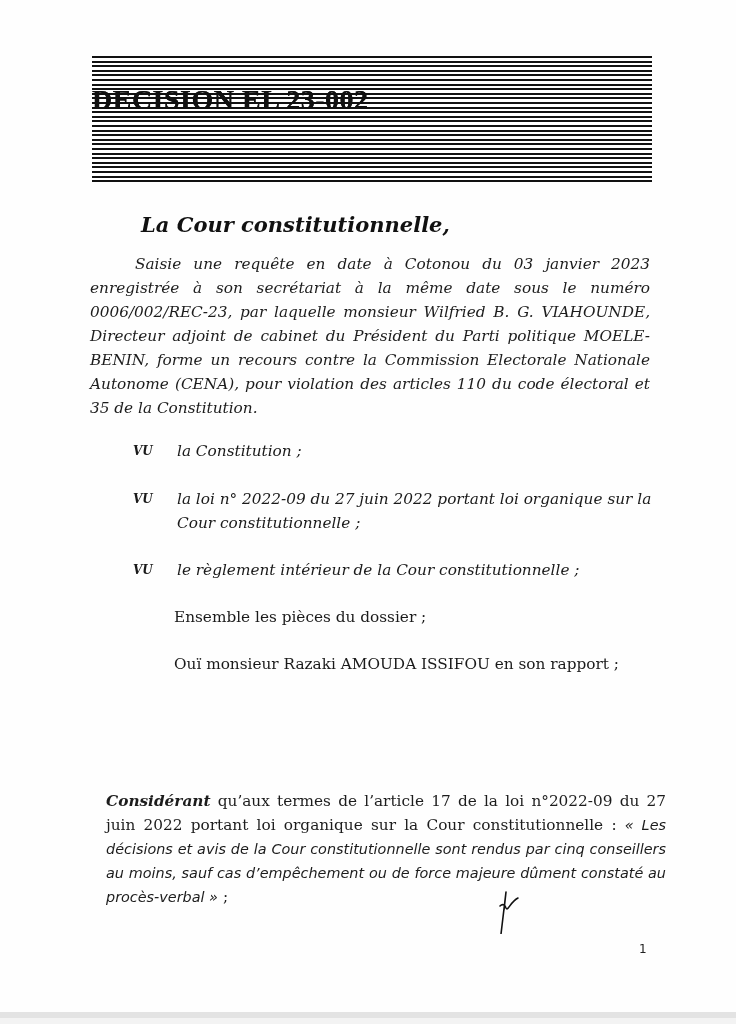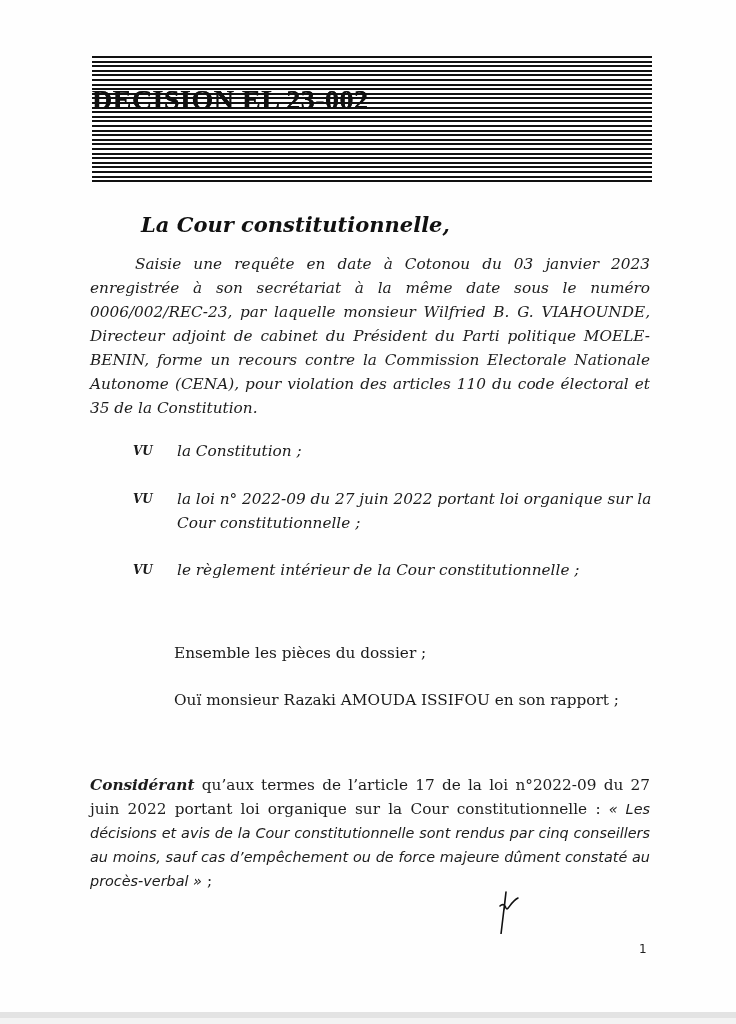--- a/index.html
+++ b/index.html
@@ -32,21 +32,21 @@
 
   .para {
     position:absolute; font-size:15.3px; line-height:24px; text-align:justify; color:#1c1c1c;
   }
   .intro { left:90px; top:252px; width:560px; text-indent:45px;font-style:italic; }
 
   .vu-row { position:absolute; left:133px; width:520px; font-size:15.3px; line-height:24px; }
   .vu-label { position:absolute; left:0; top:0; font-weight:bold; font-style:italic; font-size:12px; }
   .vu-text { position:absolute; left:44px; top:0; width:480px;font-style:italic; }
 
-  .plain { position:absolute; left:174px; width:474px; font-size:15.3px; line-height:24px; text-align:justify;margin-top:36px; }
+  .plain { position:absolute; left:174px; width:474px; font-size:15.3px; line-height:24px; text-align:justify; }
   .oui { text-align-last:auto; }
 
   .considerant { left:90px; top:773px; width:560px; }
   .considerant b { font-style:italic; }
   .considerant i { font-family:"DejaVu Sans", sans-serif; font-size:14.4px; }
 
   .signature { position:absolute; left:492px; top:890px; width:30px; height:44px; }
   .page-num { position:absolute; left:639px; top:942px; font-family:"DejaVu Sans", sans-serif; font-size:12px; color:#222; }
 </style>
 </head>
@@ -72,21 +72,21 @@
     <span class="vu-text">la loi n° 2022-09 du 27 juin 2022 portant loi organique sur la Cour constitutionnelle ;</span>
   </div>
   <div class="vu-row" style="top:558px">
     <span class="vu-label">VU</span>
     <span class="vu-text">le règlement intérieur de la Cour constitutionnelle ;</span>
   </div>
 
   <div class="plain" style="top:605px">Ensemble les pièces du dossier ;</div>
   <div class="plain oui" style="top:652px">Ouï monsieur Razaki AMOUDA ISSIFOU en son rapport ;</div>
 
-  <p class="para considerant" style="margin:0">
+  <p class="para considerant" style="margin:16px">
     <b>Considérant</b><span> qu’aux termes de l’article 17 de la loi n°2022-09 du 27 juin 2022 portant loi organique sur la Cour constitutionnelle : </span><i>« Les décisions et avis de la Cour constitutionnelle sont rendus par cinq conseillers au moins, sauf cas d’empêchement ou de force majeure dûment constaté au procès-verbal »</i><span> ;</span>
   </p>
 
   <svg class="signature" viewBox="0 0 30 44">
     <path d="M9 44 L14 2 M14 2 L12 20 M8 16 C10 14,13 14,14 18 C16 22,18 12,26 8" fill="none" stroke="#111" stroke-width="1.6" stroke-linecap="round"></path>
   </svg>
 
   <div class="page-num">1</div>
 </div>
 

